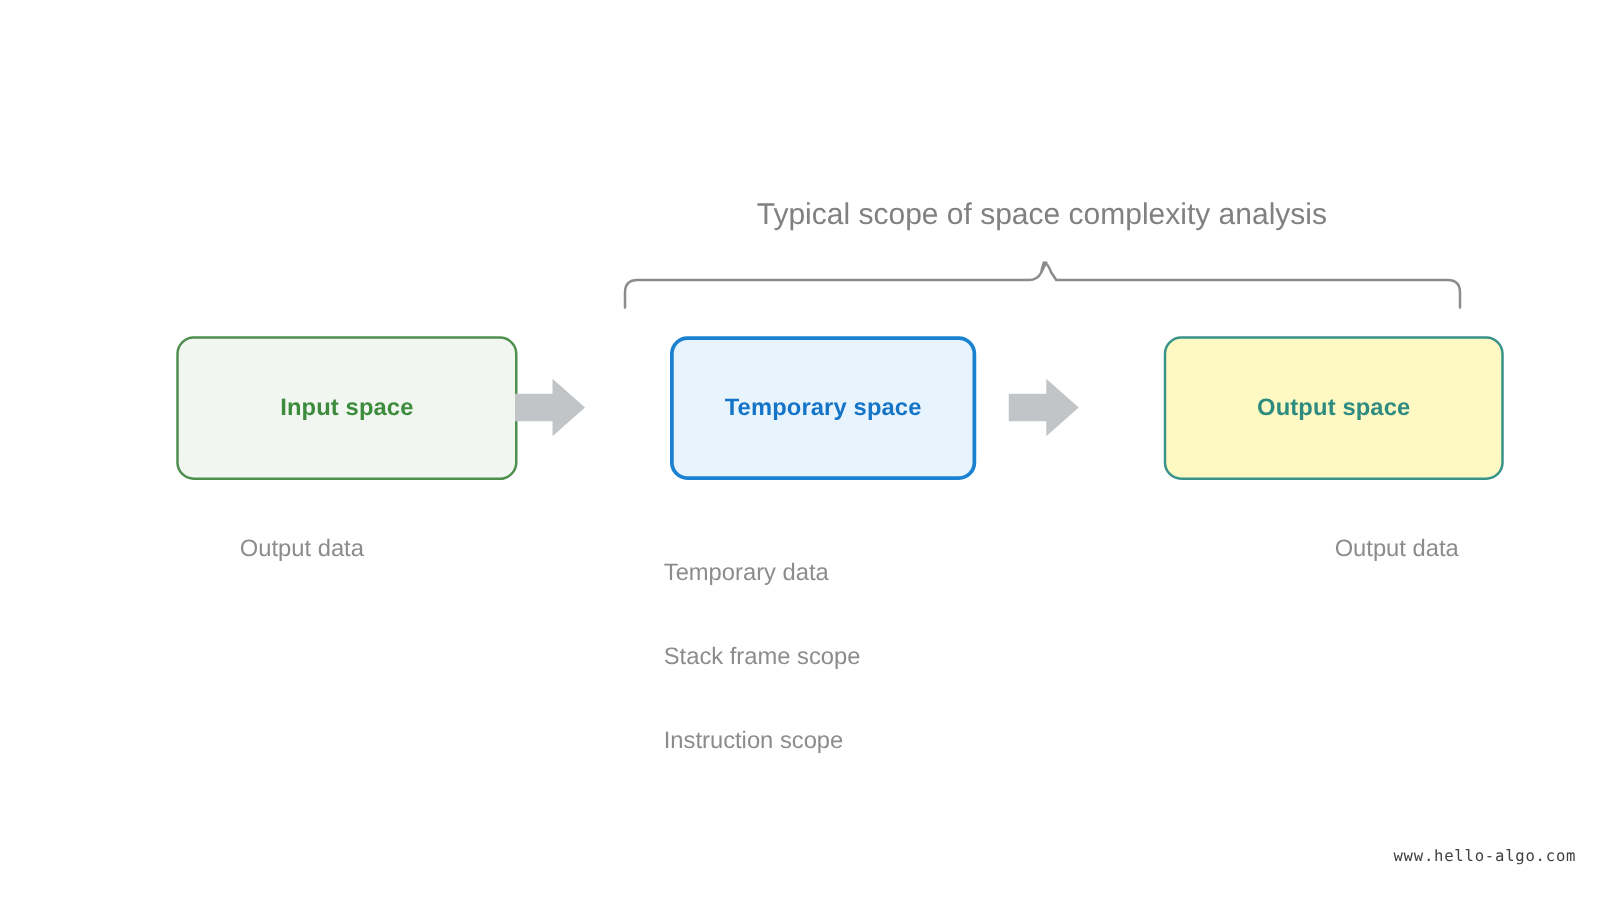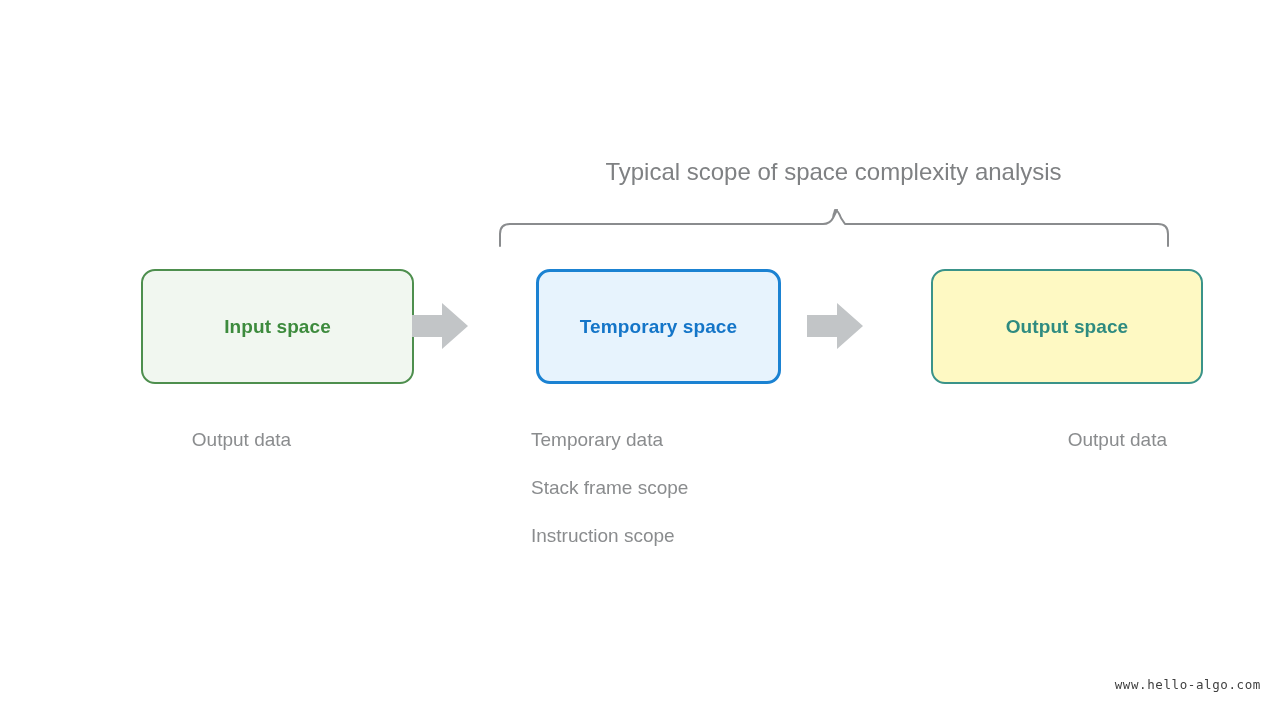--- a/index.html
+++ b/index.html
@@ -110,20 +110,21 @@
   }
   .caption-middle {
     left: 531px;
     top: 427px;
     text-align: left;
   }
   .caption-middle .cap-line {
     display: block;
     height: 48px;
     line-height: 26px;
+    margin-top: 19px;
   }
 
   
   .watermark {
     position: absolute;
     right: 19px;
     top: 677px;
     font-family: "DejaVu Sans Mono", monospace;
     font-size: 12.5px;
     letter-spacing: 0.6px;

